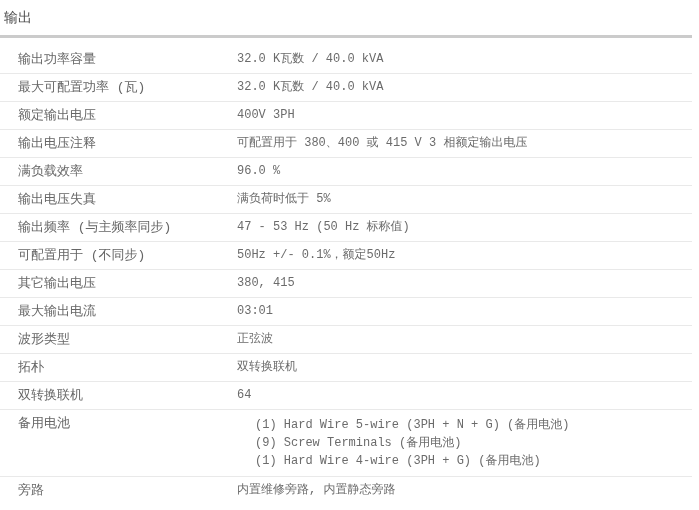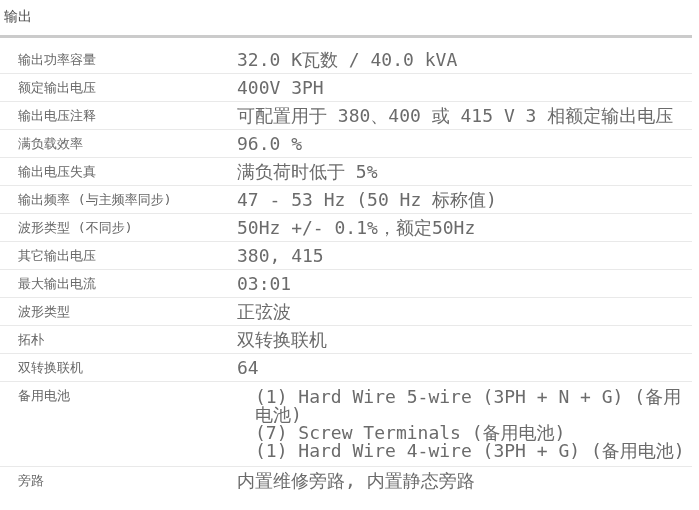--- a/index.html
+++ b/index.html
@@ -14,52 +14,52 @@
     overflow: hidden;
     background: #ffffff;
     font-family: "DejaVu Sans Mono", "Liberation Mono", monospace;
   }
   .section-title {
     margin: 9px 0 0 4px;
     font-size: 14px;
     line-height: 16px;
     font-weight: normal;
     color: #4c4c4c;
-    font-family: Liberation Serif, serif;
   }
   .section-divider {
     width: 692px;
     height: 0;
     margin-top: 10px;
     border-top: 3px solid #cbcbcb;
   }
   table.spec-table {
     width: 692px;
     margin-top: 8px;
     border-collapse: collapse;
     table-layout: fixed;
   }
   table.spec-table tr {
     border-bottom: 1px solid #e9e9e9;
+    font-family: Liberation Mono, monospace;
   }
   table.spec-table tr:last-child {
     border-bottom: none;
   }
   td.spec-label {
     width: 219px;
     padding: 6px 0 6px 18px;
     font-size: 13px;
     line-height: 15px;
     color: #666666;
     vertical-align: top;
     white-space: nowrap;
   }
   td.spec-value {
     padding: 6px 0;
-    font-size: 18px;
+    font-size: 12px;
     line-height: 15px;
     color: #6b6b6b;
     vertical-align: top;
   }
   td.spec-value .value-line {
     line-height: 18px;
   }
   td.spec-value .value-line.indented {
     padding-left: 18px;
   }
@@ -70,41 +70,45 @@
 <div class="page">
   <h2 class="section-title">输出</h2>
   <div class="section-divider"></div>
   <table class="spec-table">
     <tbody id="spec-rows">
         <tr>
           <td class="spec-label">输出功率容量</td>
           <td class="spec-value">32.0 K瓦数 / 40.0 kVA</td>
         </tr>
         <tr>
+          <td class="spec-label">最大可配置功率 (瓦)</td>
+          <td class="spec-value">32.0 K瓦数 / 40.0 kVA</td>
+        </tr>
+        <tr>
           <td class="spec-label">额定输出电压</td>
           <td class="spec-value">400V 3PH</td>
         </tr>
         <tr>
           <td class="spec-label">输出电压注释</td>
           <td class="spec-value">可配置用于 380、400 或 415 V 3 相额定输出电压</td>
         </tr>
         <tr>
           <td class="spec-label">满负载效率</td>
           <td class="spec-value">96.0 %</td>
         </tr>
         <tr>
           <td class="spec-label">输出电压失真</td>
           <td class="spec-value">满负荷时低于 5%</td>
         </tr>
         <tr>
           <td class="spec-label">输出频率 (与主频率同步)</td>
           <td class="spec-value">47 - 53 Hz (50 Hz 标称值)</td>
         </tr>
         <tr>
-          <td class="spec-label">波形类型 (不同步)</td>
+          <td class="spec-label">可配置用于 (不同步)</td>
           <td class="spec-value">50Hz +/- 0.1%，额定50Hz</td>
         </tr>
         <tr>
           <td class="spec-label">其它输出电压</td>
           <td class="spec-value">380, 415</td>
         </tr>
         <tr>
           <td class="spec-label">最大输出电流</td>
           <td class="spec-value">03:01</td>
         </tr>
@@ -117,21 +121,21 @@
           <td class="spec-value">双转换联机</td>
         </tr>
         <tr>
           <td class="spec-label">双转换联机</td>
           <td class="spec-value">64</td>
         </tr>
         <tr>
           <td class="spec-label">备用电池</td>
           <td class="spec-value">
             <div class="value-line indented">(1) Hard Wire 5-wire (3PH + N + G) (备用电池)</div>
-            <div class="value-line indented">(7) Screw Terminals (备用电池)</div>
+            <div class="value-line indented">(9) Screw Terminals (备用电池)</div>
             <div class="value-line indented">(1) Hard Wire 4-wire (3PH + G) (备用电池)</div>
           </td>
         </tr>
         <tr>
           <td class="spec-label">旁路</td>
           <td class="spec-value">内置维修旁路, 内置静态旁路</td>
         </tr>
       </tbody>
   </table>
 </div>

